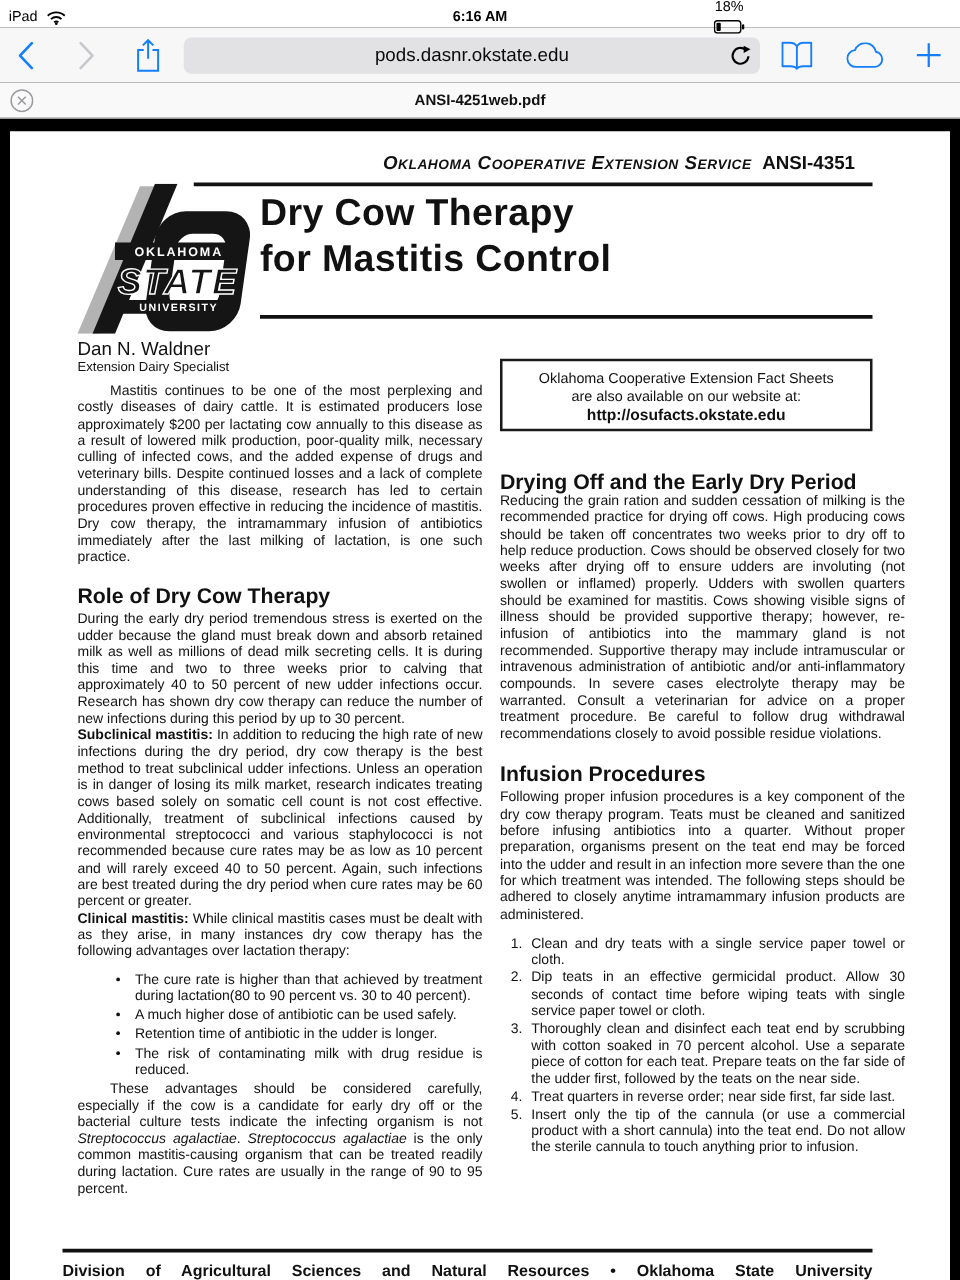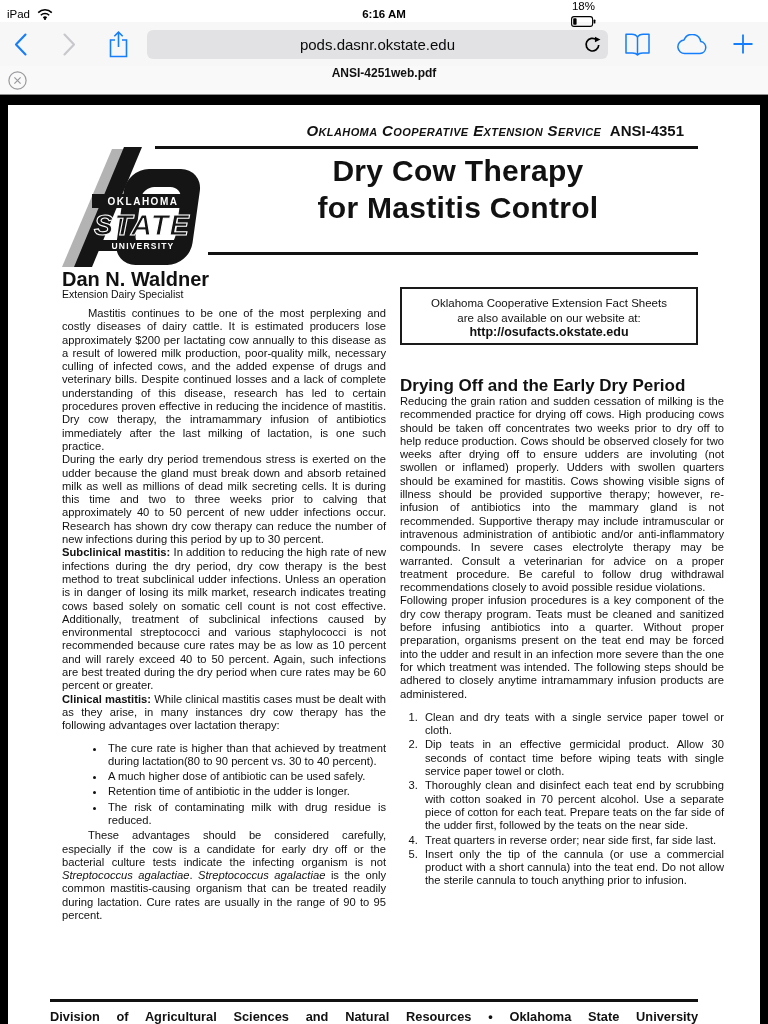--- a/index.html
+++ b/index.html
@@ -25,47 +25,47 @@
   .url-pill { flex:1; height:29px; background:#e2e2e4; border-radius:6px;
     display:flex; align-items:center; justify-content:center; position:relative;
     font-size:15px; color:#0a0a0a; margin-right:16px;text-align:right; }
   .reload-btn { position:absolute; right:7px; top:5px; background:none; border:none;
     padding:0; cursor:pointer; }
   .tb-book { margin-right:26px; }
   .tb-cloud { margin-right:24px; }
 
   
   .pdf-bar { height:29px; background:#f9f9f9; border-bottom:1px solid #90908f;
-    display:flex; align-items:flex-start; justify-content:center; position:relative; }
+    display:flex; align-items:center; justify-content:center; position:relative; }
   .pdf-title { font-size:12px; font-weight:bold; color:#111; }
   .pdf-close { position:absolute; left:8px; top:5px; background:none; border:none;
     padding:0; cursor:pointer; }
 
   
   .pdf-viewport { height:929px; background:#000; padding-top:10px; }
   .page { margin:0 8px; height:919px; background:#fff; position:relative;
     overflow:hidden; color:#111; }
 
   
   .doc-header { position:relative; height:163px; }
   .oces-line { position:absolute; top:17px; right:76px; white-space:nowrap; }
   .oces-service { font-style:italic; font-weight:bold; font-variant:small-caps;
     font-size:15px; letter-spacing:0.4px; }
   .oces-number { font-weight:bold; font-size:15px; margin-left:4px; }
   .rule-top { position:absolute; top:41px; left:147px; right:62px; height:3px;
     background:#111; }
   .osu-logo { position:absolute; left:46px; top:42px; }
-  .doc-title { position:absolute; left:210px; right:62px; top:47px; text-align:center;
+  .doc-title { position:absolute; left:200px; right:62px; top:47px; text-align:left;
     font-size:30px; font-weight:bold; line-height:37px; letter-spacing:0.3px; }
   .rule-mid { position:absolute; top:147px; left:200px; right:62px; height:3px;
     background:#111; }
 
   
   .author { margin:3px 0 0 54px; }
-  .author-name { font-size:20px; line-height:17px;font-weight:bold; }
+  .author-name { font-size:15px; line-height:17px; }
   .author-title { font-size:10.5px; line-height:13px; }
   .fact-box { position:absolute; left:392px; top:182px; width:298px; height:58px;
     border:2px solid #1a1a1a; text-align:center; padding-top:7px;
     font-size:11.5px; line-height:14.5px; }
   .fact-url { font-weight:bold; font-size:12.5px; }
 
   
   .doc-cols { display:flex; gap:14px; padding:0 0 0 54px; margin-top:2px; }
   .col { width:324px; font-size:11.2px; line-height:13.3px; }
   .col p { text-align:justify; }
@@ -207,40 +207,42 @@
       <div>Oklahoma Cooperative Extension Fact Sheets</div>
       <div>are also available on our website at:</div>
       <div class="fact-url">http://osufacts.okstate.edu</div>
     </div>
 
     <div class="doc-cols">
 
       <div class="col">
         <p class="p-intro">Mastitis continues to be one of the most perplexing and costly diseases of dairy cattle.  It is estimated producers lose approximately $200 per lactating cow annually to this disease as a result of lowered milk production, poor-quality milk, necessary culling of infected cows, and the added expense of drugs and veterinary bills.  Despite continued losses and a lack of complete understanding of this disease, research has led to certain procedures proven effective in reducing the incidence of mastitis.  Dry cow therapy, the intramammary infusion of antibiotics immediately after the last milking of lactation, is one such practice.</p>
 
+        <h2 class="h-role">Role of Dry Cow Therapy</h2>
         <p>During the early dry period tremendous stress is exerted on the udder because the gland must break down and absorb retained milk as well as millions of dead milk secreting cells.  It is during this time and two to three weeks prior to calving that approximately 40 to 50 percent of new udder infections occur. Research has shown dry cow therapy can reduce the number of new infections during this period by up to 30 percent.</p>
 
         <p><span class="lead">Subclinical mastitis:</span><span> In addition to reducing the high rate of new infections during the dry period, dry cow therapy is the best method to treat subclinical udder infections.  Unless an operation is in danger of losing its milk market, research indicates treating cows based solely on somatic cell count is not cost effective.  Additionally, treatment of subclinical infections caused by environmental streptococci and various staphylococci is not recommended because cure rates may be as low as 10 percent and will rarely exceed 40 to 50 percent. Again, such infections are best treated during the dry period when cure rates may be 60 percent or greater.</span></p>
 
         <p><span class="lead">Clinical mastitis:</span><span> While clinical mastitis cases must be dealt with as they arise, in many instances dry cow therapy has the following advantages over lactation therapy:</span></p>
 
         <ul class="bullets">
           <li>The cure rate is higher than that achieved by treatment during lactation(80 to 90 percent vs. 30 to 40 percent).</li>
           <li>A much higher dose of antibiotic can be used safely.</li>
           <li>Retention time of antibiotic in the udder is longer.</li>
           <li>The risk of contaminating milk with drug residue is reduced.</li>
         </ul>
 
         <p class="p-closing"><span>These advantages  should be considered carefully, especially if the cow is a candidate for early dry off or the bacterial culture tests indicate the infecting organism is not </span><span class="sp">Streptococcus agalactiae</span><span>.  </span><span class="sp">Streptococcus agalactiae</span><span> is the only common mastitis-causing organism that can be treated readily during lactation. Cure rates are usually in the range of 90 to 95 percent.</span></p>
       </div>
 
       <div class="col col-right">
         <h2>Drying Off and the Early Dry Period</h2>
         <p>Reducing the grain ration and sudden cessation of milking is the recommended practice for drying off cows.  High producing cows should be taken off concentrates two weeks prior to dry off to help reduce production.  Cows should be observed closely for two weeks after drying off to ensure udders are involuting (not swollen or inflamed) properly.  Udders with swollen quarters should be examined for mastitis.  Cows showing visible signs of illness should be provided supportive therapy; however, re-infusion of antibiotics into the mammary gland is not recommended.  Supportive therapy may include intramuscular or intravenous administration of antibiotic and/or anti-inflammatory compounds.  In severe cases electrolyte therapy may be warranted.  Consult a veterinarian for advice on a proper treatment procedure.  Be careful to follow drug withdrawal recommendations closely to avoid possible residue violations.</p>
 
+        <h2 class="h-infusion">Infusion Procedures</h2>
         <p>Following proper infusion procedures is a key component of the dry cow therapy program.  Teats must be cleaned and sanitized before infusing antibiotics into a quarter.  Without proper preparation, organisms present on the teat end may be forced into the udder and result in an infection more severe than the one for which treatment was intended.  The following steps should be adhered to closely anytime intramammary infusion products are administered.</p>
 
         <ol class="steps">
           <li>Clean and dry teats with a single service paper towel or cloth.</li>
           <li>Dip teats in an effective germicidal product.  Allow 30 seconds of contact time before wiping teats with single service paper towel or cloth.</li>
           <li>Thoroughly clean and disinfect each teat end by scrubbing with cotton soaked in 70 percent alcohol.  Use a separate piece of cotton for each teat.  Prepare teats on the far side of the udder first, followed by the teats on the near side.</li>
           <li>Treat quarters in reverse order; near side first, far side last.</li>
           <li>Insert only the tip of the cannula (or use a commercial product with a short cannula) into the teat end.  Do not allow the sterile cannula to touch anything prior to infusion.</li>
         </ol>
       </div>

